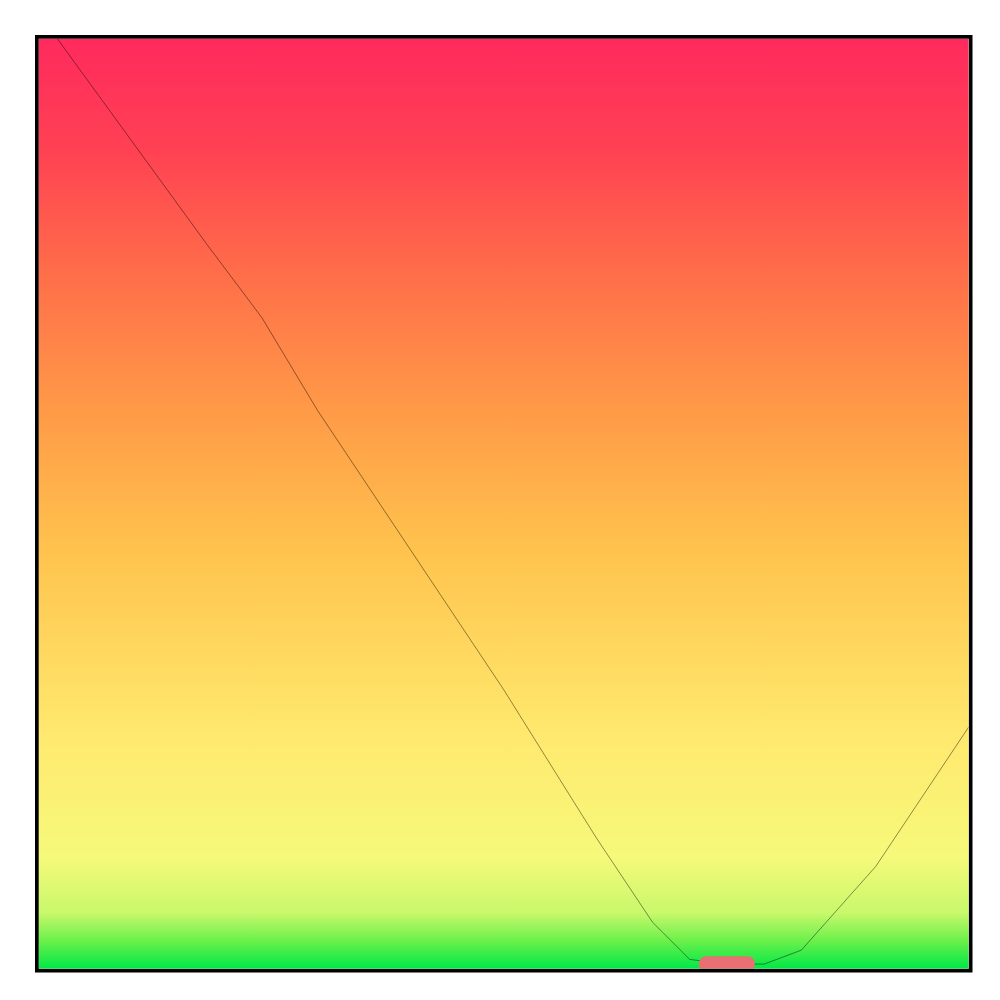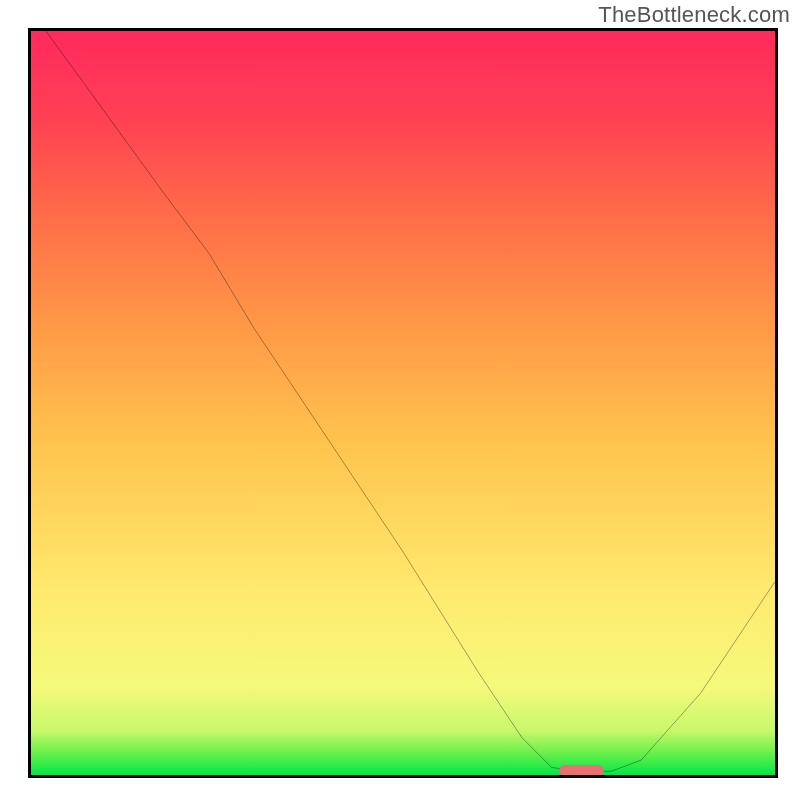--- a/index.html
+++ b/index.html
@@ -61,21 +61,20 @@
     position: absolute;
     background: #e86f72;
     border-radius: 999px;
   }
 </style>
 </head>
 <body>
 
 <div class="container">
 
-  <div class="watermark">TheBottleneck.com</div>
 
   <div class="plot-area">
     <div class="gradient-bg"></div>
 
     <svg class="curve" viewBox="0 0 100 100" preserveAspectRatio="none">
       <path id="curve-path" d="M2.00 0.00 L10.00 11.00 L18.00 22.00 L24.00 30.00 L30.00 40.00 L40.00 55.00 L50.00 70.00 L60.00 86.00 L66.00 95.00 L70.00 99.00 L74.00 99.50 L78.00 99.50 L82.00 98.00 L90.00 89.00 L100.00 74.00" fill="none" stroke="#000000" stroke-width="0.35" vector-effect="non-scaling-stroke"></path>
     </svg>
 
     <div class="marker" id="marker" style="background: rgb(232, 111, 114); width: 6%; height: 1.6%; left: 71%; bottom: -0.3%;"></div>
   </div>

